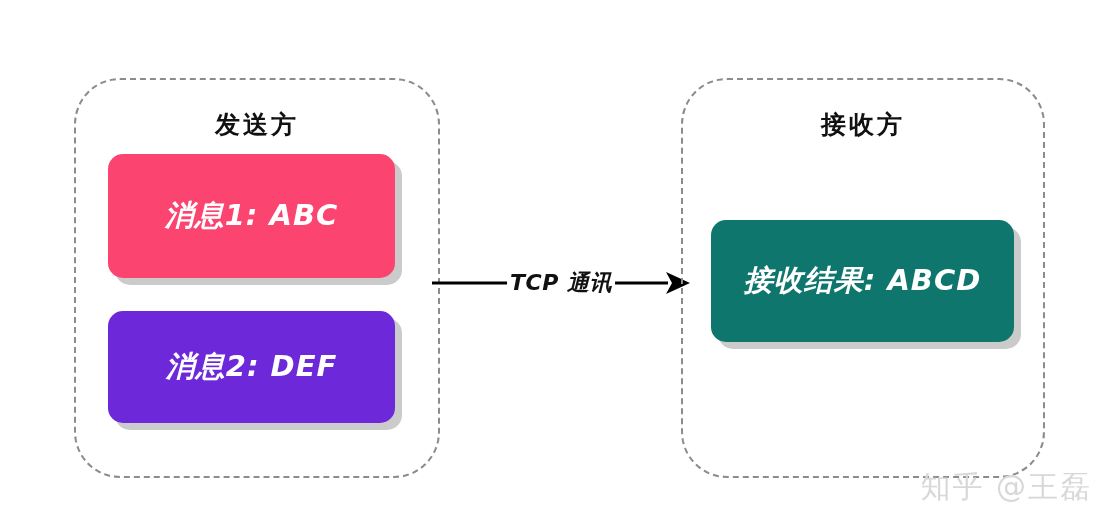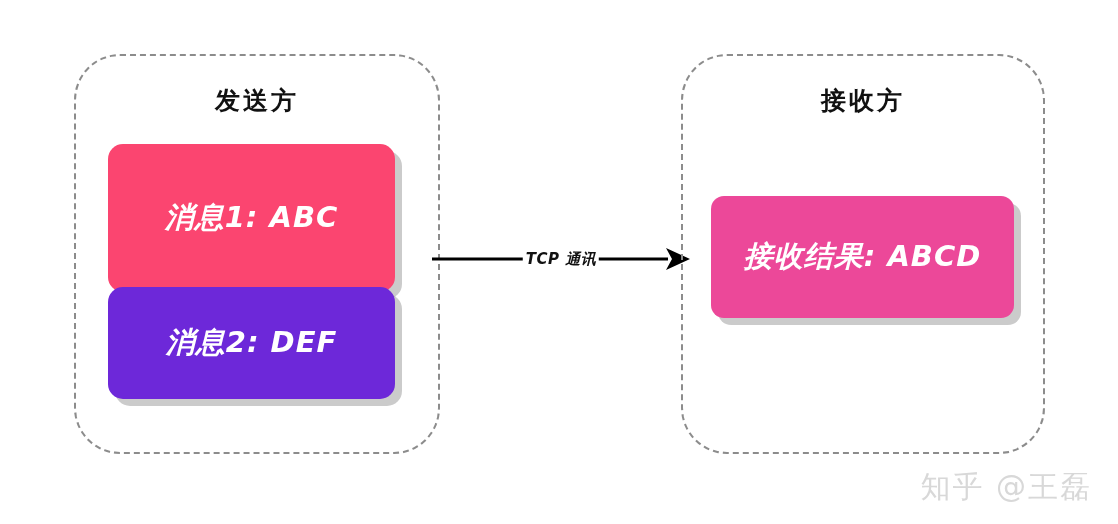--- a/index.html
+++ b/index.html
@@ -11,20 +11,21 @@
     width: 1118px;
     height: 524px;
     position: relative;
     overflow: hidden;
     font-family: "Liberation Sans", sans-serif;
   }
 
   .canvas {
     position: absolute;
     inset: 0;
+    margin-top: 24px;
   }
 
   
   .party-box {
     position: absolute;
     border: 2px dashed #8c8c8c;
     border-radius: 46px;
     background: transparent;
     box-sizing: border-box;
   }
@@ -70,23 +71,23 @@
     font-size: 29px;
     font-weight: 700;
     color: #ffffff;
     letter-spacing: 1px;
     white-space: nowrap;
     font-style: italic;
   }
 
   #msg-card-1 {
     left: 108px;
-    top: 144px;
+    top: 130px;
     width: 287px;
-    height: 148px;
+    height: 124px;
   }
   #msg-card-2 {
     left: 108px;
     top: 287px;
     width: 287px;
     height: 112px;
   }
   #result-card {
     left: 711px;
     top: 196px;
@@ -108,21 +109,21 @@
     height: 100%;
   }
   #tcp-link-label {
     position: absolute;
     left: 50%;
     top: 50%;
     transform: translate(-50%, -50%);
     background: #ffffff;
     padding: 0 3px;
     font-family: "DejaVu Sans", "Liberation Sans", sans-serif;
-    font-size: 15px;
+    font-size: 22px;
     font-weight: 600;
     font-style: italic;
     color: #111111;
     letter-spacing: 0.5px;
     white-space: nowrap;
     line-height: 18px;
   }
 
   
   #watermark {
@@ -159,19 +160,19 @@
       <line x1="0" y1="21" x2="236" y2="21" stroke="#000000" stroke-width="3"></line>
       <polygon points="234,10 258,21 234,32 240,21" fill="#000000"></polygon>
     </svg>
     <span id="tcp-link-label">TCP 通讯</span>
   </div>
 
   <div class="party-box" id="receiver-container" style="border-color: rgb(140, 140, 140); text-decoration: underline;">
     <div class="party-title">接收方</div>
   </div>
 
-  <div class="msg-card" id="result-card" style="background: #ec4899; border-radius: 13px;">
+  <div class="msg-card" id="result-card" style="background: #0f766e;">
     <span class="msg-label">接收结果: ABCD</span>
   </div>
 
   <div id="watermark" style="color: rgb(216, 216, 216);">知乎 @王磊</div>
 
 </div>
 
 </body></html>

